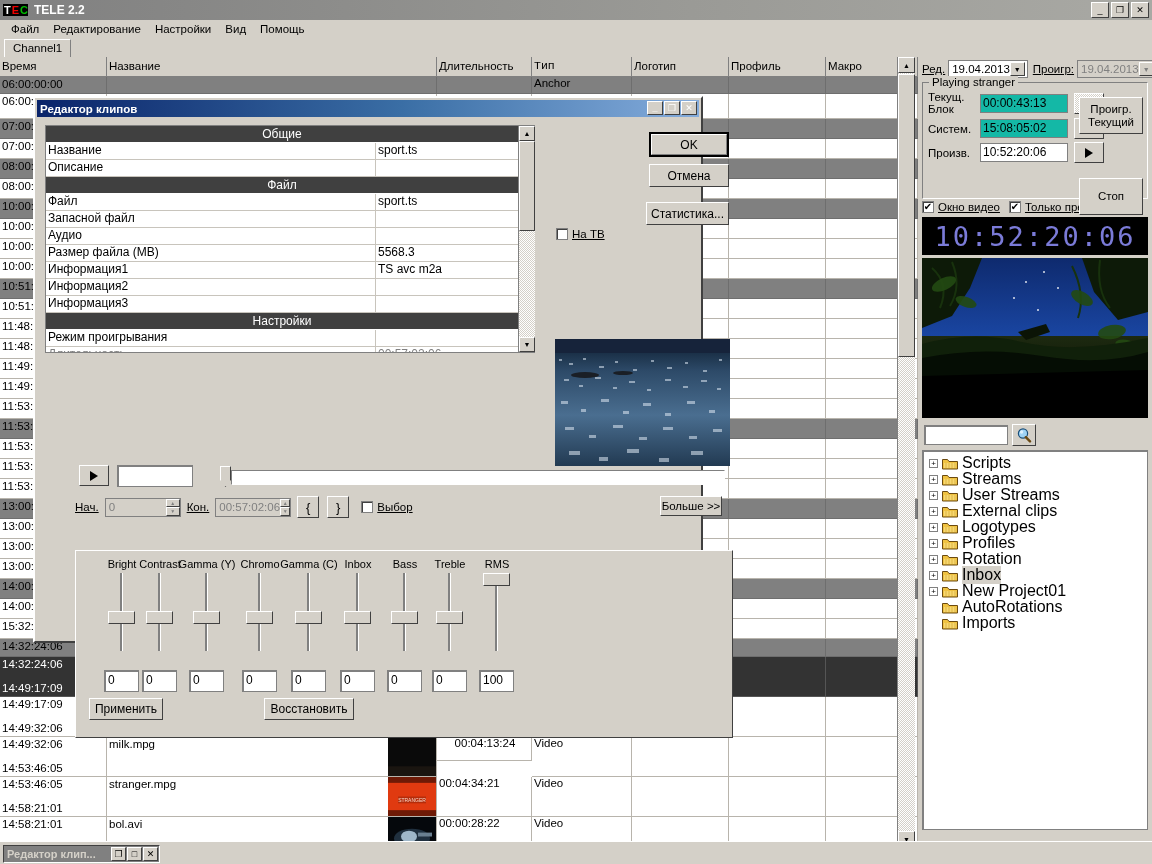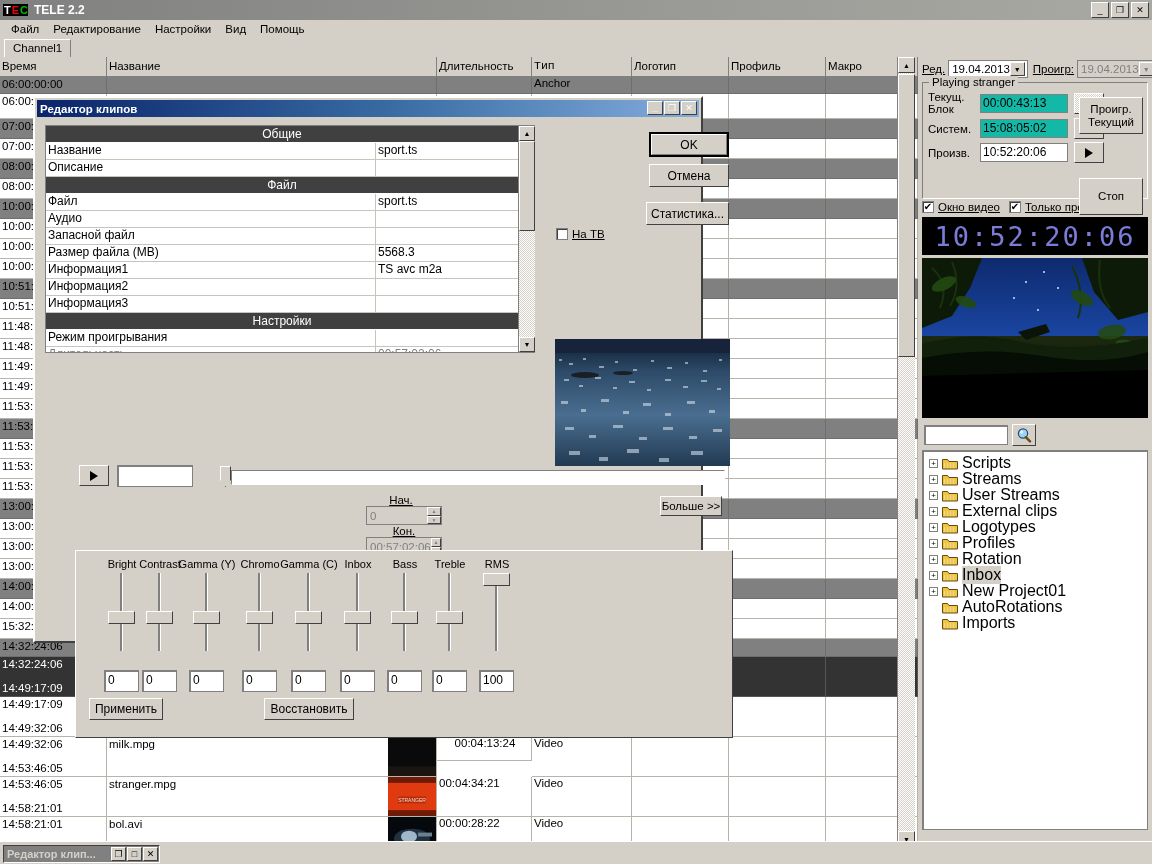--- a/index.html
+++ b/index.html
@@ -1129,25 +1129,25 @@
         <div class="prow">
           <div class="pk">Описание</div>
           <div class="pv"></div>
         </div>
         <div class="psec">Файл</div>
         <div class="prow">
           <div class="pk">Файл</div>
           <div class="pv">sport.ts</div>
         </div>
         <div class="prow">
+          <div class="pk">Запасной файл</div>
+          <div class="pv"></div>
+        </div>
+        <div class="prow">
           <div class="pk">Аудио</div>
-          <div class="pv"></div>
-        </div>
-        <div class="prow">
-          <div class="pk">Запасной файл</div>
           <div class="pv"></div>
         </div>
         <div class="prow">
           <div class="pk">Размер файла (MB)</div>
           <div class="pv">5568.3</div>
         </div>
         <div class="prow">
           <div class="pk">Информация1</div>
           <div class="pv">TS avc m2a</div>
         </div>
@@ -1251,21 +1251,21 @@
       <div class="playbtn">
           <span class="tri"></span>
         </div>
       <div class="playtext"></div>
       <div class="trackbar">
         <div class="tline"></div>
         <div class="tknob"></div>
       </div>
     </div>
 
-    <div style="position:absolute;left:40px;top:396px;width:655px;height:26px;display:flex;align-items:center;flex-direction:column;">
+    <div style="position:absolute;left:40px;top:396px;width:655px;height:26px;display:flex;align-items:center;">
       <span class="lbl">Нач.</span>
       <span class="spin" style="width:76px;margin-left:3px;">
         <span class="sv">0</span>
         <span class="sarrows">
             <span class="sa">▲</span>
             <span class="sa">▼</span>
           </span>
       </span>
       <span class="lbl" style="margin-left:6px;">Кон.</span>
       <span class="spin" style="width:76px;margin-left:3px;">

